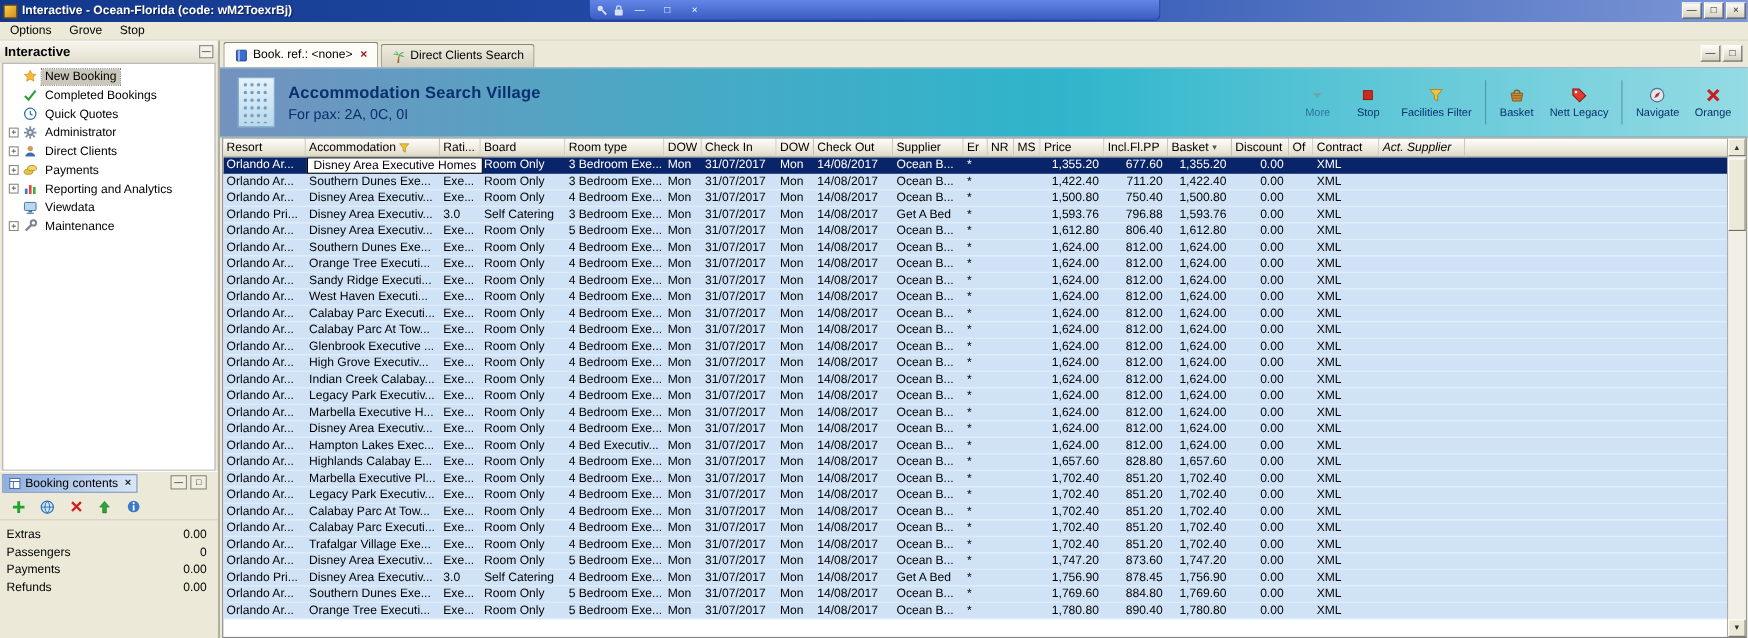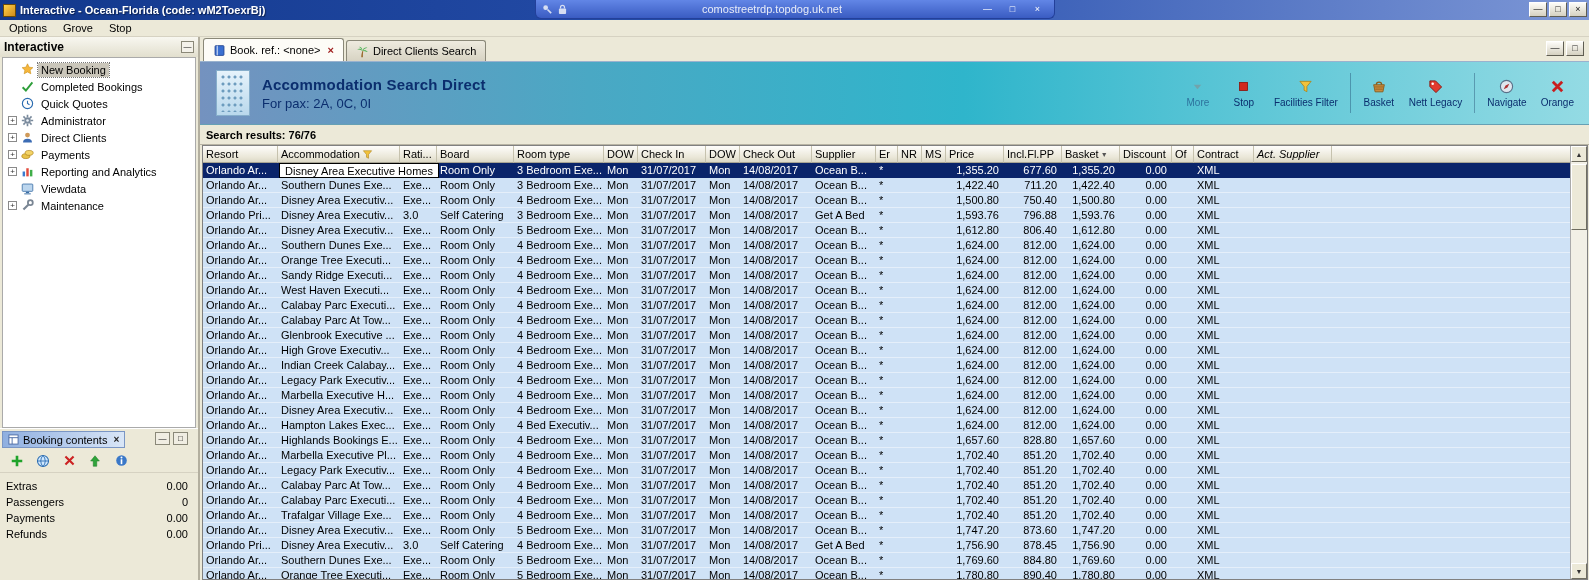--- a/index.html
+++ b/index.html
@@ -134,21 +134,20 @@
           <circle cx="4" cy="4" r="2.6" fill="#d6def2"></circle>
           <path d="M6 6l4 4" stroke="#d6def2" stroke-width="1.8"></path>
         </svg>
       </span>
     <span class="icon">
         <svg width="9" height="11" viewBox="0 0 10 12">
           <rect x="1" y="5" width="8" height="6" rx="1" fill="#d6def2"></rect>
           <path d="M2.8 5V3.6a2.2 2.2 0 0 1 4.4 0V5" fill="none" stroke="#d6def2" stroke-width="1.4"></path>
         </svg>
       </span>
-    <span class="rdp-host">comostreetrdp.topdog.uk.net</span>
     <span class="rdp-btn">—</span>
     <span class="rdp-btn">□</span>
     <span class="rdp-btn">×</span>
   </div>
   <div class="win-btns">
     <div class="wbtn">—</div>
     <div class="wbtn">□</div>
     <div class="wbtn">×</div>
   </div>
 </div>
@@ -363,21 +362,21 @@
         </div>
         <div class="mdi-btns">
         <div class="wbtn">—</div>
         <div class="wbtn">□</div>
       </div>
     </div>
 
     <div class="band">
       <div class="building"></div>
       <div class="band-titles">
-        <div class="band-title">Accommodation Search Direct</div>
+        <div class="band-title">Accommodation Search Village</div>
         <div class="band-sub">For pax: 2A, 0C, 0I</div>
       </div>
       <div class="band-toolbar">
           <div class="tb-btn disabled">
             <span class="icon">
               <svg viewBox="0 0 16 16" width="15" height="15">
                 <path d="M4 6h8l-4 5z" fill="#8a8a8a"></path>
               </svg>
             </span>
             <span class="tb-lbl">More</span>
@@ -432,23 +431,20 @@
             <span class="icon">
               <svg viewBox="0 0 16 16" width="15" height="15">
                 <path d="M3 3l10 10M13 3L3 13" stroke="#c81e1e" stroke-width="3"></path>
               </svg>
             </span>
             <span class="tb-lbl">Orange</span>
           </div>
         </div>
     </div>
 
-    <div class="results">
-      <span>Search results: 76/76</span>
-    </div>
 
     <div class="grid">
       <div class="ghead">
           <div class="gh" style="width: 75px;">
             <span>Resort</span>
           </div>
           <div class="gh" style="width: 122px;">
             <span>Accommodation</span>
             <span class="icon">
               <svg viewBox="0 0 16 16" width="11" height="11">
@@ -906,21 +902,21 @@
             <div class="gc r" style="width: 58px;">1,624.00</div>
             <div class="gc r" style="width: 58px;">812.00</div>
             <div class="gc r" style="width: 58px;">1,624.00</div>
             <div class="gc r" style="width: 52px;">0.00</div>
             <div class="gc" style="width: 22px;"></div>
             <div class="gc" style="width: 60px;">XML</div>
             <div class="gc" style="width: 78px;"></div>
           </div>
           <div class="grow">
             <div class="gc" style="width: 75px;">Orlando Ar...</div>
-            <div class="gc" style="width: 122px;">Highlands Bookings E...</div>
+            <div class="gc" style="width: 122px;">Highlands Calabay E...</div>
             <div class="gc" style="width: 37px;">Exe...</div>
             <div class="gc" style="width: 77px;">Room Only</div>
             <div class="gc" style="width: 90px;">4 Bedroom Exe...</div>
             <div class="gc" style="width: 34px;">Mon</div>
             <div class="gc" style="width: 68px;">31/07/2017</div>
             <div class="gc" style="width: 34px;">Mon</div>
             <div class="gc" style="width: 72px;">14/08/2017</div>
             <div class="gc" style="width: 64px;">Ocean B...</div>
             <div class="gc" style="width: 22px;">*</div>
             <div class="gc" style="width: 24px;"></div>

